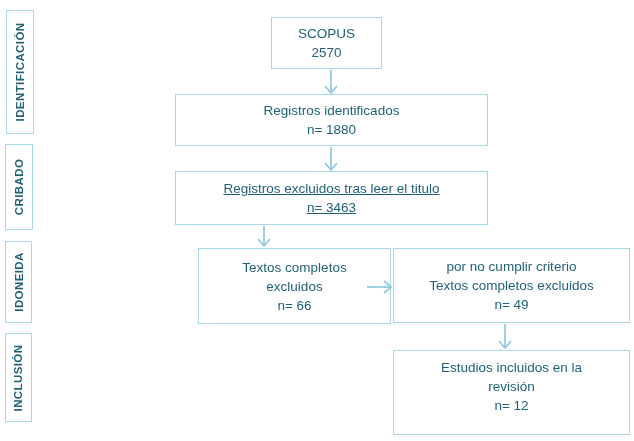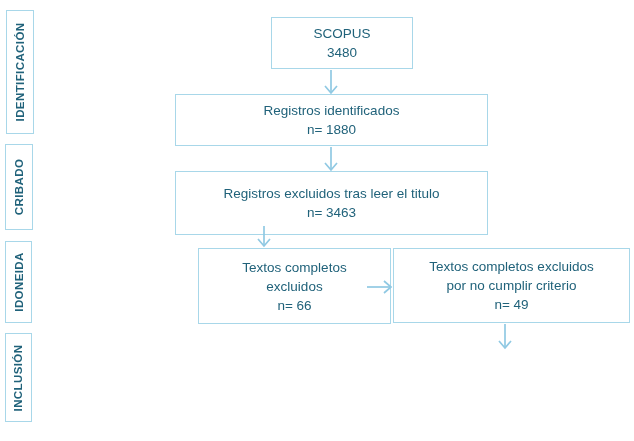--- a/index.html
+++ b/index.html
@@ -74,47 +74,52 @@
   <div class="stage" style="left:5px; top:144px; width:28px; height:86px;">
     <span class="rot">CRIBADO</span>
   </div>
   <div class="stage" style="left:5px; top:241px; width:27px; height:82px;">
     <span class="rot">IDONEIDA</span>
   </div>
   <div class="stage" style="left:5px; top:333px; width:27px; height:89px;">
     <span class="rot">INCLUSIÓN</span>
   </div>
 
-  <div class="fbox" style="left:271px; top:17px; width:142px; height:52px;">
+  <div class="fbox" style="left:271px; top:17px; width:111px; height:52px;">
     <div>SCOPUS</div>
-    <div>3480</div>
+    <div>2570</div>
   </div>
 
   <div class="fbox" style="left:175px; top:94px; width:313px; height:52px;justify-content:center;">
     <div>Registros identificados</div>
     <div>n= 1880</div>
   </div>
 
-  <div class="fbox" style="left:175px; top:171px; width:313px; height:64px;">
+  <div class="fbox" style="left:175px; top:171px; width:313px; height:54px;text-decoration:underline;">
     <div>Registros excluidos tras leer el titulo</div>
     <div>n= 3463</div>
   </div>
 
   <div class="fbox" style="left:175px; top:248px; width:193px; height:76px;margin-left:23px;">
     <div>Textos completos</div>
     <div>excluidos</div>
     <div>n= 66</div>
   </div>
 
   <div class="fbox" style="left:393px; top:248px; width:237px; height:75px;">
+    <div>por no cumplir criterio</div>
     <div>Textos completos excluidos</div>
-    <div>por no cumplir criterio</div>
     <div>n= 49</div>
   </div>
 
+  <div class="fbox top-align" style="left:393px; top:350px; width:237px; height:85px;">
+    <div>Estudios incluidos en la</div>
+    <div>revisión</div>
+    <div>n= 12</div>
+  </div>
 
   <svg class="arrow-layer" viewBox="0 0 634 441" xmlns="http://www.w3.org/2000/svg">
     <g>
       <path d="M331,70 L331,92"></path>
       <path d="M325,86 L331,93 L337,86"></path>
     </g>
     <g>
       <path d="M331,147 L331,169"></path>
       <path d="M325,163 L331,170 L337,163"></path>
     </g>

